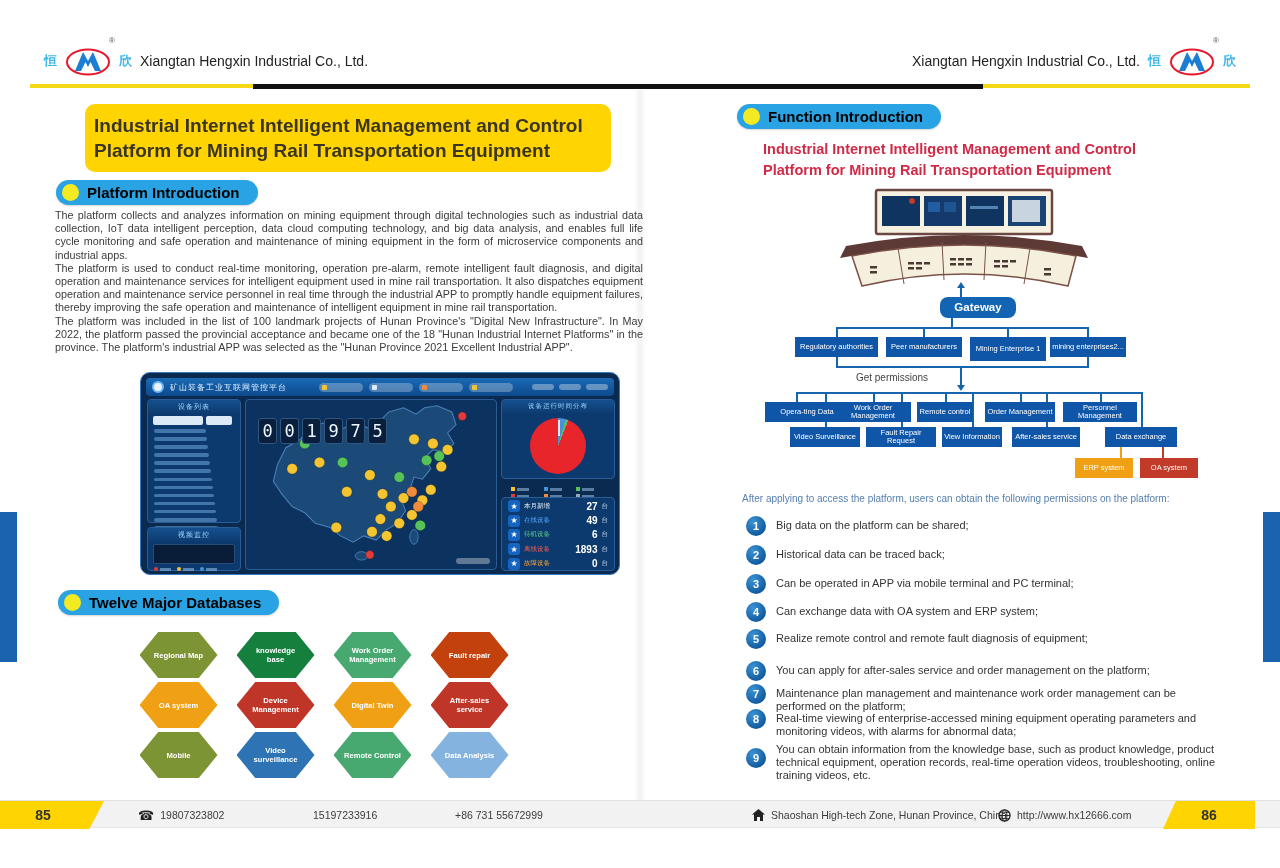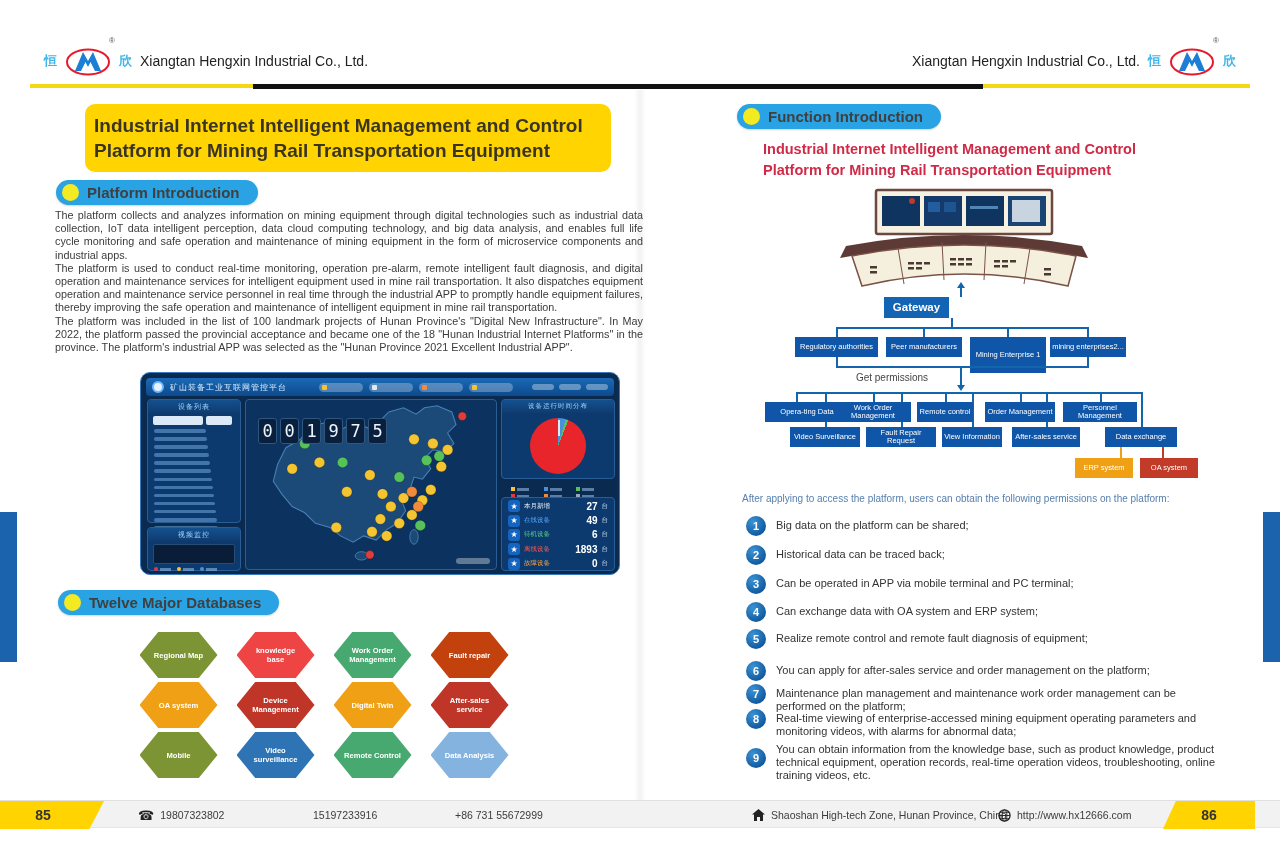--- a/index.html
+++ b/index.html
@@ -16,21 +16,21 @@
 
   .rule { position:absolute; height:4px; top:84px; }
   .rule.yellow { background:#f4d814; }
   .rule.black  { background:#111; height:5px; }
 
   
   .pill { position:absolute; display:inline-flex; align-items:center; gap:8px;
           background:#29a3e3; border-radius:999px; padding:4px 18px 4px 6px;
           box-shadow:0 1px 2px rgba(0,0,0,.18); }
   .pill .dot { width:17px; height:17px; border-radius:50%; background:#f4ea22; }
-  .pill .lbl { font-size:15px; font-weight:bold; color:#404040; white-space:nowrap; }
+  .pill .lbl { font-size:15px; font-weight:bold; color:#000000; white-space:nowrap; }
 
   
   .title-box { position:absolute; left:85px; top:104px; width:526px; height:68px;
                background:#ffd401; border-radius:10px; padding:9px 10px 0 9px; }
   .title-box div { font-size:19px; font-weight:600; color:#3a3425; line-height:25px; }
 
   .paras { position:absolute; left:55px; top:209px; width:588px; }
   .paras p { font-size:10.8px; line-height:13.2px; color:#3b3b3b; text-align:justify; }
 
   
@@ -362,21 +362,21 @@
     </div>
   </div>
 
   <div class="pill" style="left:58px; top:590px;">
     <span class="dot"></span>
     <span class="lbl">Twelve Major Databases</span>
   </div>
 
   <div class="hexgrid">
     <div class="hex" style="background: rgb(125, 148, 52);">Regional Map</div>
-    <div class="hex" style="background: #ef4444;">knowledge base</div>
+    <div class="hex" style="background: #15803d;">knowledge base</div>
     <div class="hex" style="background: rgb(71, 169, 111);">Work Order Management</div>
     <div class="hex" style="background: #c2410c;">Fault repair</div>
     <div class="hex" style="background: rgb(240, 160, 20);">OA system</div>
     <div class="hex" style="background: rgb(191, 53, 39);">Device Management</div>
     <div class="hex" style="background: rgb(240, 160, 20);">Digital Twin</div>
     <div class="hex" style="background: rgb(191, 53, 39);">After-sales service</div>
     <div class="hex" style="background: rgb(125, 148, 52);">Mobile</div>
     <div class="hex" style="background: rgb(46, 116, 181);">Video surveillance</div>
     <div class="hex" style="background: rgb(71, 169, 111);">Remote Control</div>
     <div class="hex" style="background: rgb(133, 179, 224);">Data Analysis</div>
@@ -429,32 +429,32 @@
         <rect x="156" y="77" width="6" height="2.5"></rect>
         <rect x="164" y="77" width="6" height="2.5"></rect>
       <rect x="206" y="80" width="7" height="2.5"></rect>
         <rect x="206" y="85" width="7" height="2.5"></rect>
     </g>
   </svg>
 
   <div class="arrow-up" style="left:957px; top:282px;"></div>
   <div class="cline" style="left:960px; top:287px; width:2px; height:10px;"></div>
 
-  <div class="dbox gateway" style="left:884px; top:297px; width:65px; height:21px;">Gateway</div>
+  <div class="dbox gateway" style="left:940px; top:297px; width:76px; height:21px;border-radius:8px;">Gateway</div>
 
   <div class="cline" style="left:951px; top:318px; width:2px; height:9px;"></div>
   <div class="cline" style="left:836px; top:327px; width:253px; height:2px;"></div>
   <div class="cline" style="left:836px; top:327px; width:2px; height:10px;"></div>
   <div class="cline" style="left:923px; top:327px; width:2px; height:10px;"></div>
   <div class="cline" style="left:1007px; top:327px; width:2px; height:10px;"></div>
   <div class="cline" style="left:1087px; top:327px; width:2px; height:10px;"></div>
 
   <div class="dbox" style="left:795px; top:337px; width:83px; height:20px;">Regulatory authorities</div>
   <div class="dbox" style="left:886px; top:337px; width:76px; height:20px;">Peer manufacturers</div>
-  <div class="dbox" style="left:970px; top:337px; width:76px; height:36px;">Mining Enterprise 1</div>
+  <div class="dbox" style="left:970px; top:337px; width:76px; height:24px;">Mining Enterprise 1</div>
   <div class="dbox" style="left:1050px; top:337px; width:76px; height:20px;">mining enterprises2...</div>
 
   <div class="cline" style="left:836px; top:357px; width:2px; height:10px;"></div>
   <div class="cline" style="left:1087px; top:357px; width:2px; height:10px;"></div>
   <div class="cline" style="left:836px; top:366px; width:253px; height:2px;"></div>
   <div class="cline" style="left:960px; top:366px; width:2px; height:20px;"></div>
   <div class="arrow-down" style="left:957px; top:385px;"></div>
   <div class="getperm">Get permissions</div>
 
   <div class="cline" style="left:796px; top:392px; width:347px; height:2px;"></div>

